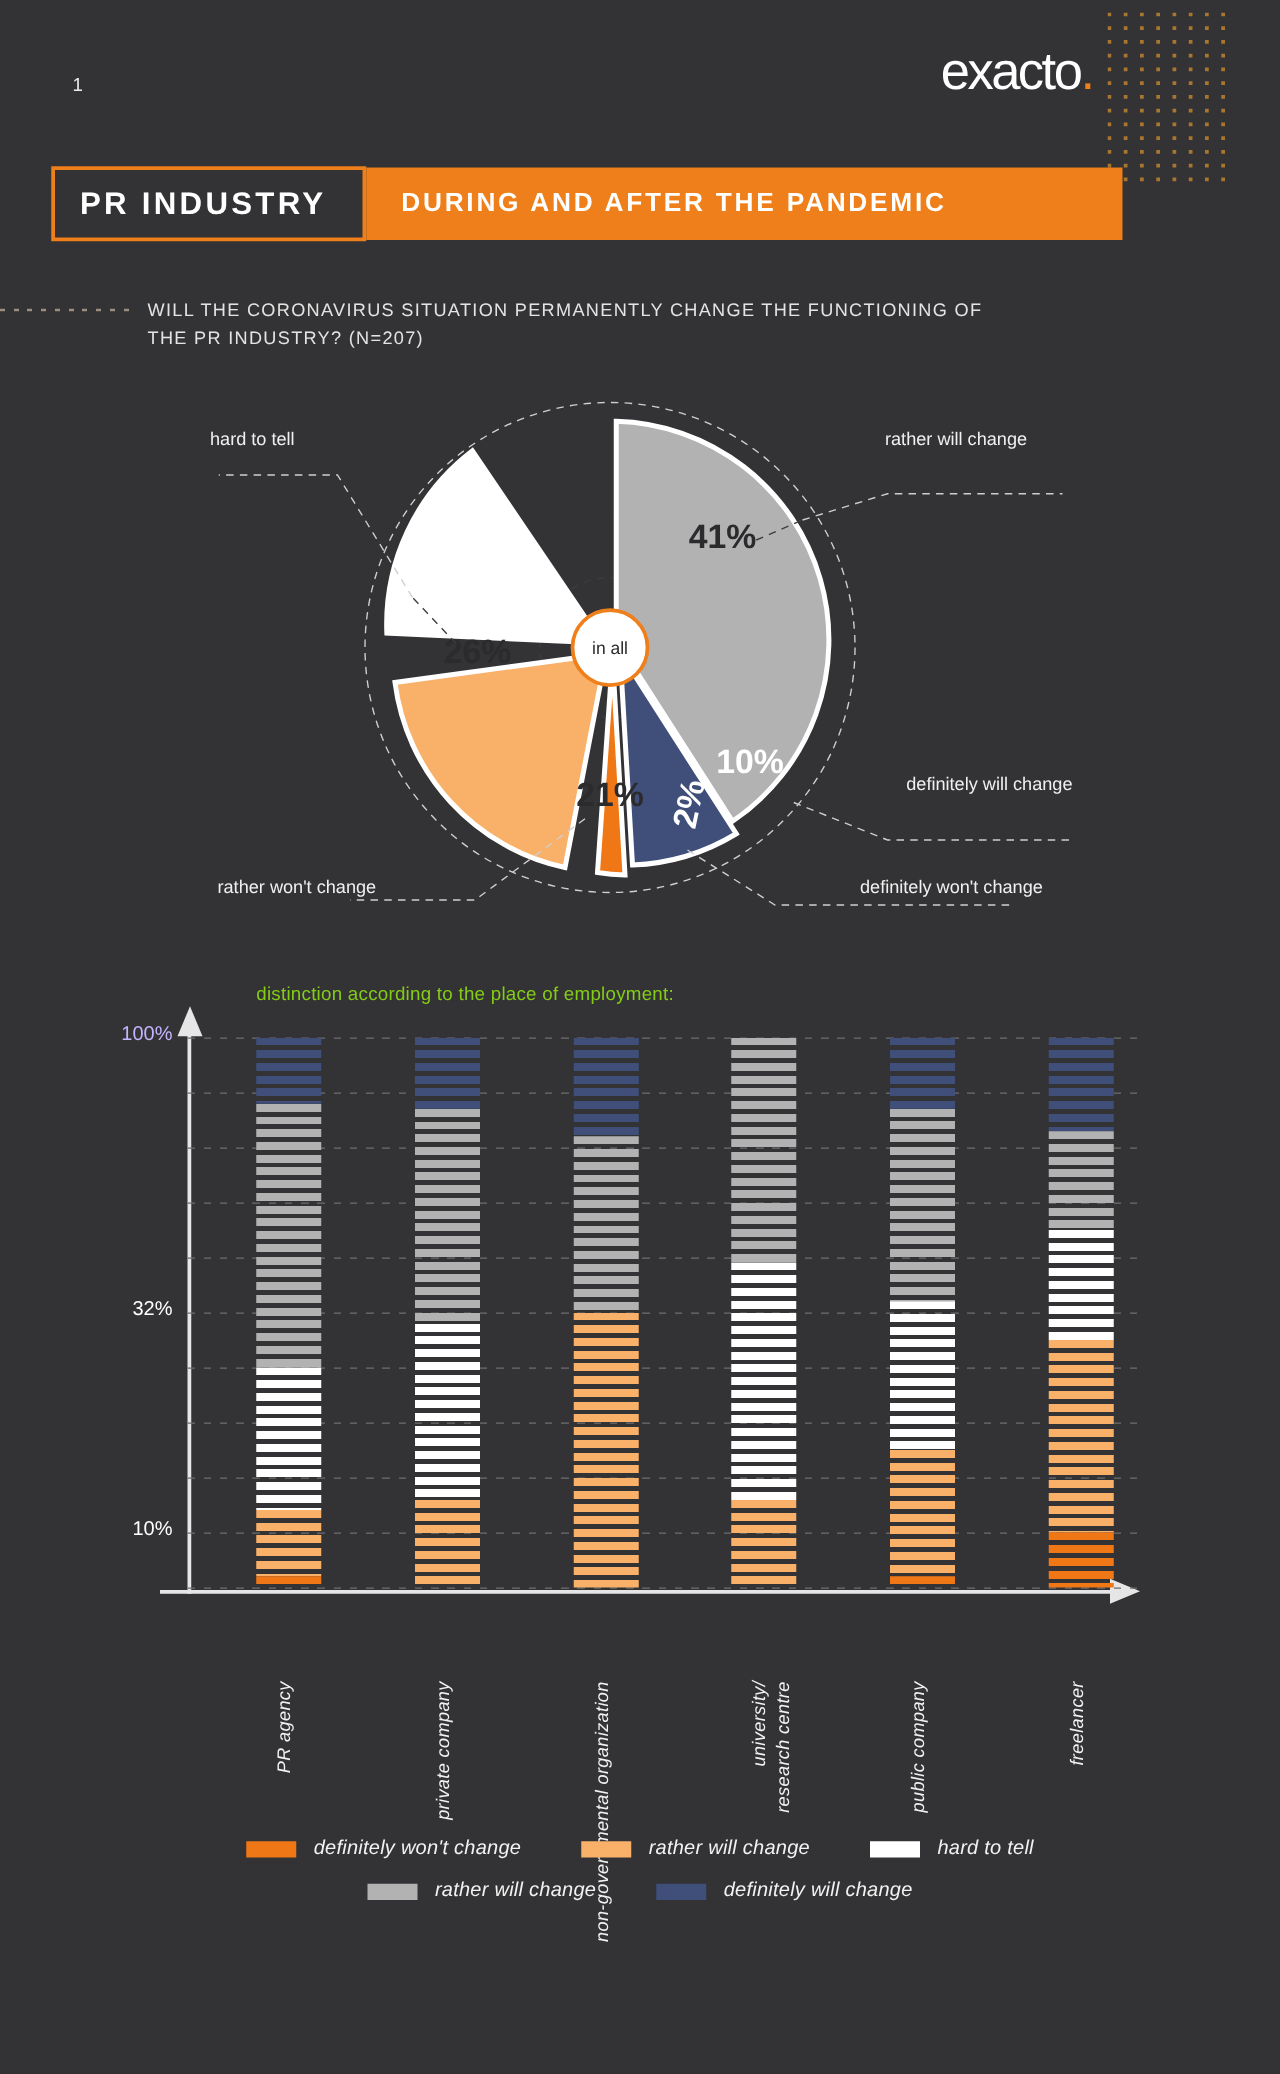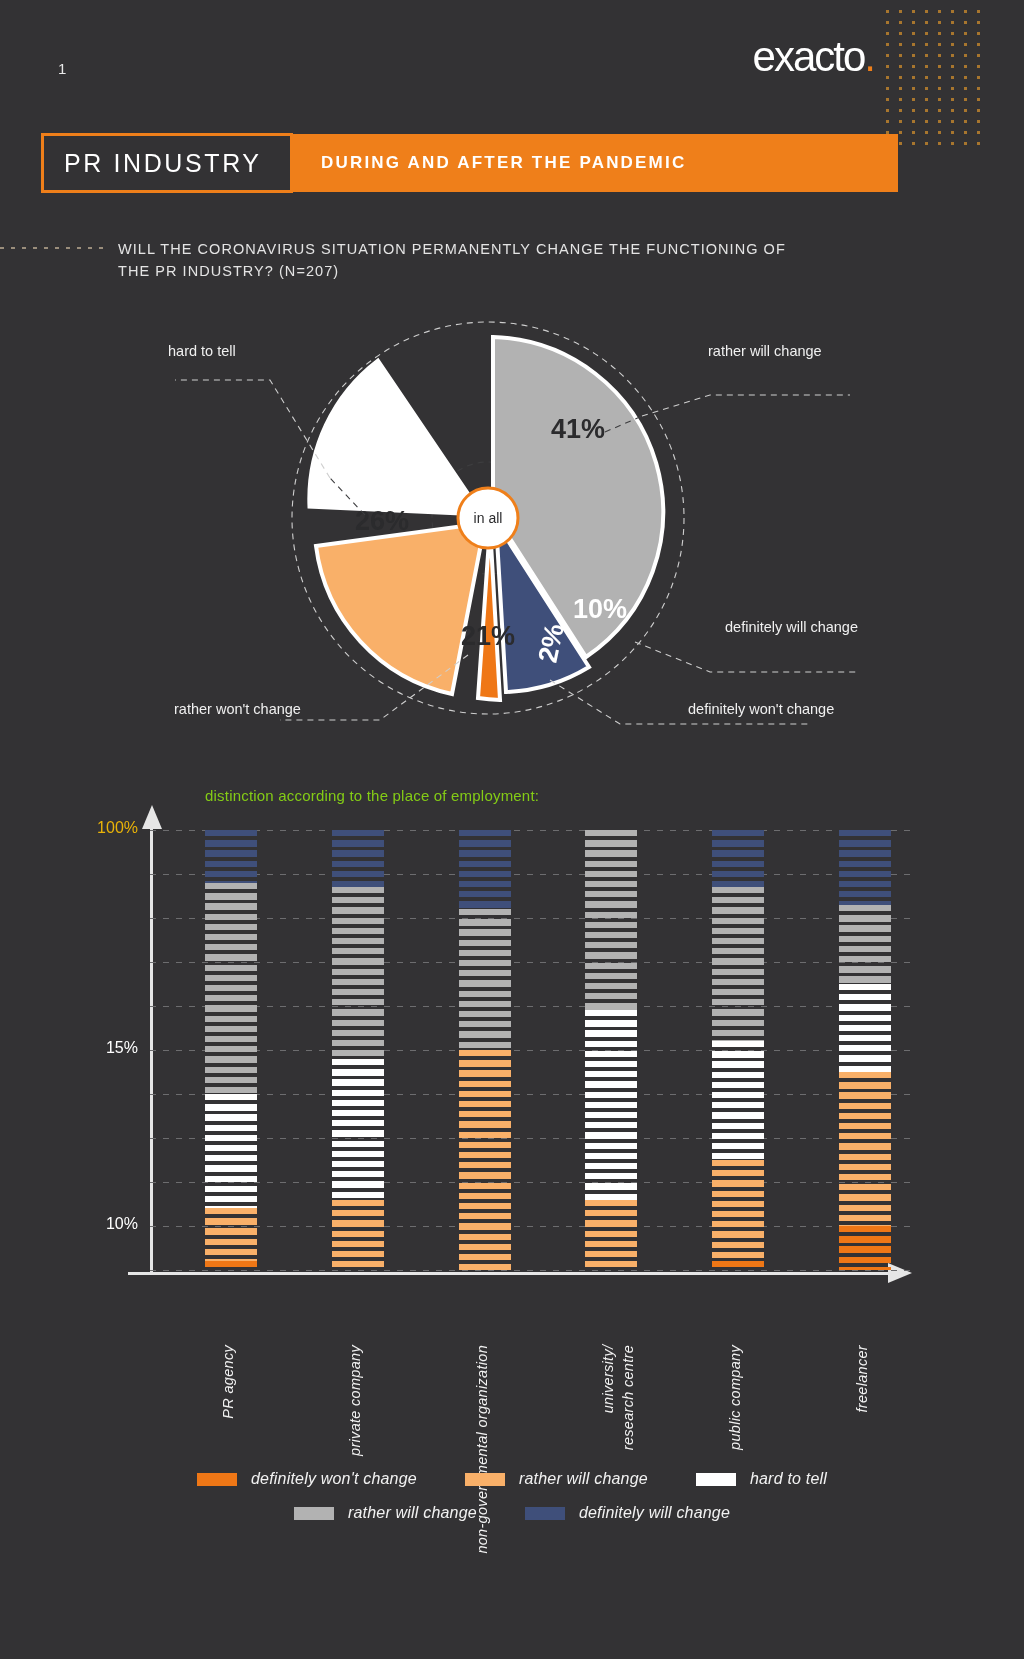--- a/index.html
+++ b/index.html
@@ -38,27 +38,27 @@
     display:flex; align-items:stretch;
   }
   #title-left {
     background:#333234;
     border:3px solid #ef7f1a;
     margin:-1px 0 -1px -1px;
     display:flex; align-items:center; padding:0 20px;
     flex:0 0 252px;
   }
   #title-left span {
-    font-size:25px; font-weight:normal; letter-spacing:2.6px; color:#fff;
+    font-size:25px; font-weight:bold; letter-spacing:2.6px; color:#fff;
   }
   #title-right {
     display:flex; align-items:center; padding-left:28px; flex:1;
   }
   #title-right span {
-    font-size:17px; font-weight:bold; letter-spacing:2.2px; color:#fff;
+    font-size:21px; font-weight:bold; letter-spacing:2.2px; color:#fff;
   }
 
   
   #question-dots {
     position:absolute; left:0px; top:247px; width:108px; height:2px;
     background:repeating-linear-gradient(to right,#9b8e7c 0 4px,transparent 4px 11px);
   }
   #question {
     position:absolute; left:118px; top:238px; width:700px;
     font-size:14.5px; letter-spacing:1.05px; line-height:1.55;
@@ -316,22 +316,22 @@
       <div class="gridline" style="top: 352px;"></div>
       <div class="gridline" style="top: 308px;"></div>
       <div class="gridline" style="top: 264px;"></div>
       <div class="gridline" style="top: 220px;"></div>
       <div class="gridline" style="top: 176px;"></div>
       <div class="gridline" style="top: 132px;"></div>
       <div class="gridline" style="top: 88px;"></div>
       <div class="gridline" style="top: 44px;"></div>
       <div class="gridline" style="top: 0px;"></div>
       <div style="position: absolute; left: -102px; top: 385px; width: 90px; text-align: right; font-size: 16px; color: rgb(255, 255, 255);">10%</div>
-      <div style="position: absolute; left: -102px; top: 209px; width: 90px; text-align: right; font-size: 16px; color: rgb(255, 255, 255);">15%</div>
-      <div style="position: absolute; left: -102px; top: -11px; width: 90px; text-align: right; font-size: 16px; color: #eab308;">100%</div>
+      <div style="position: absolute; left: -102px; top: 209px; width: 90px; text-align: right; font-size: 16px; color: rgb(255, 255, 255);">32%</div>
+      <div style="position: absolute; left: -102px; top: -11px; width: 90px; text-align: right; font-size: 16px; color: #c4b5fd;">100%</div>
       <div class="bar" style="left: 55.3333px; height: 440px;">
         <div style="position: absolute; bottom: 0px; left: 0px; width: 100%;">
           <div class="seg" style="height: 52.8px; background: repeating-linear-gradient(rgb(63, 79, 122) 0px, rgb(63, 79, 122) 6.3px, transparent 6.3px, transparent 10.2px);"></div>
           <div class="seg" style="height: 211.2px; background: repeating-linear-gradient(rgb(178, 178, 178) 0px, rgb(178, 178, 178) 6.3px, transparent 6.3px, transparent 10.2px);"></div>
           <div class="seg" style="height: 114.4px; background: repeating-linear-gradient(rgb(255, 255, 255) 0px, rgb(255, 255, 255) 6.3px, transparent 6.3px, transparent 10.2px);"></div>
           <div class="seg" style="height: 52.8px; background: repeating-linear-gradient(rgb(249, 176, 105) 0px, rgb(249, 176, 105) 6.3px, transparent 6.3px, transparent 10.2px);"></div>
           <div class="seg" style="height: 8.8px; background: repeating-linear-gradient(rgb(239, 119, 22) 0px, rgb(239, 119, 22) 6.3px, transparent 6.3px, transparent 10.2px);"></div>
         </div>
       </div>
       <div class="xcat" style="left: 69.3333px;">PR agency</div>

